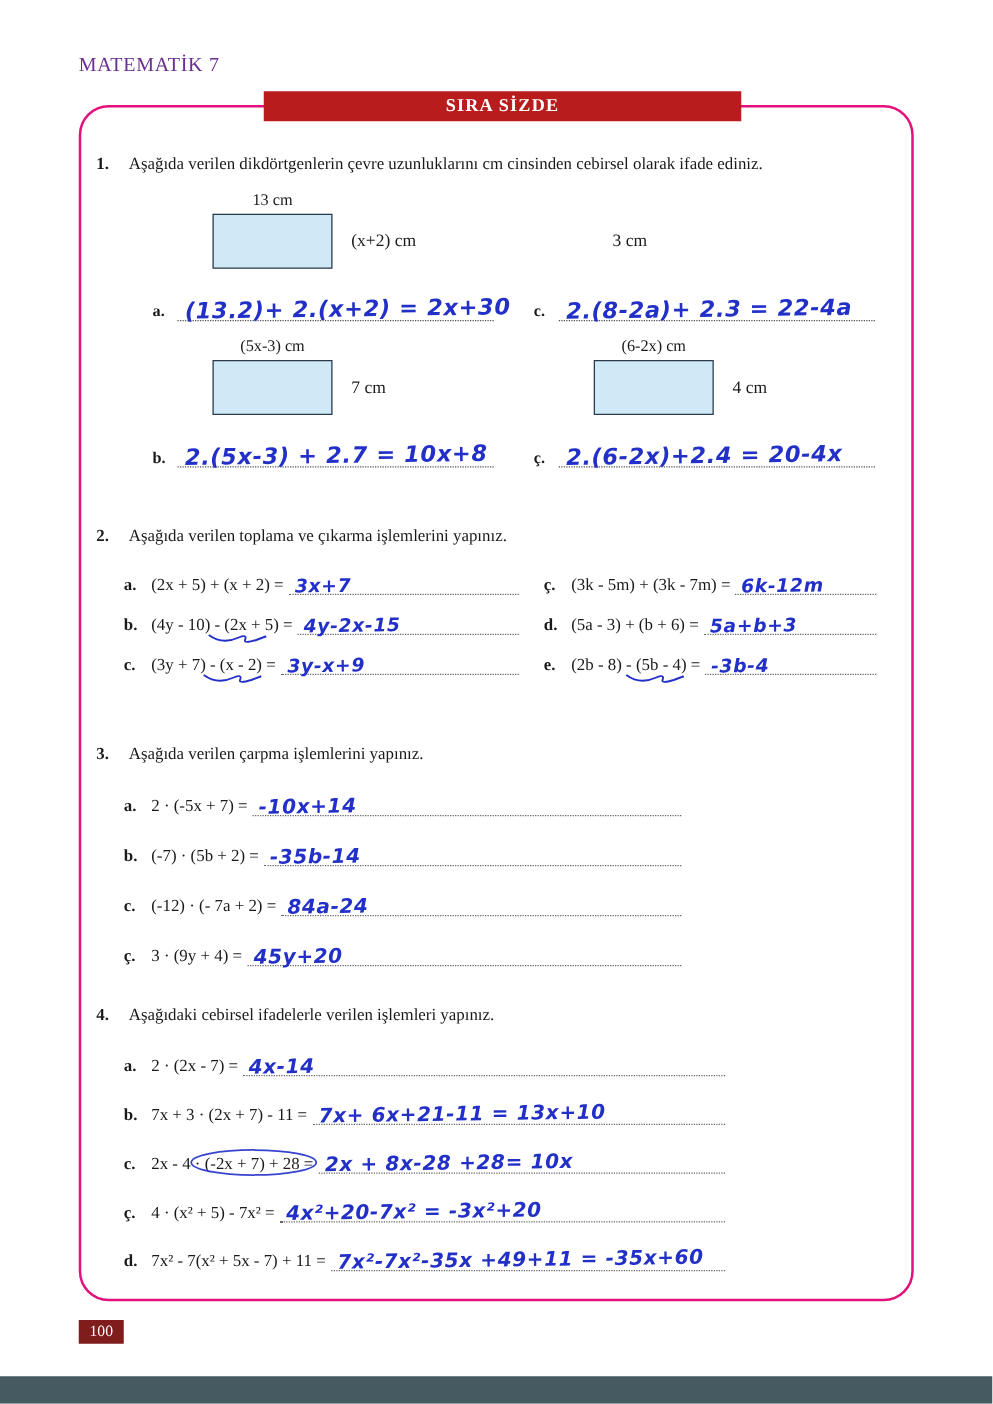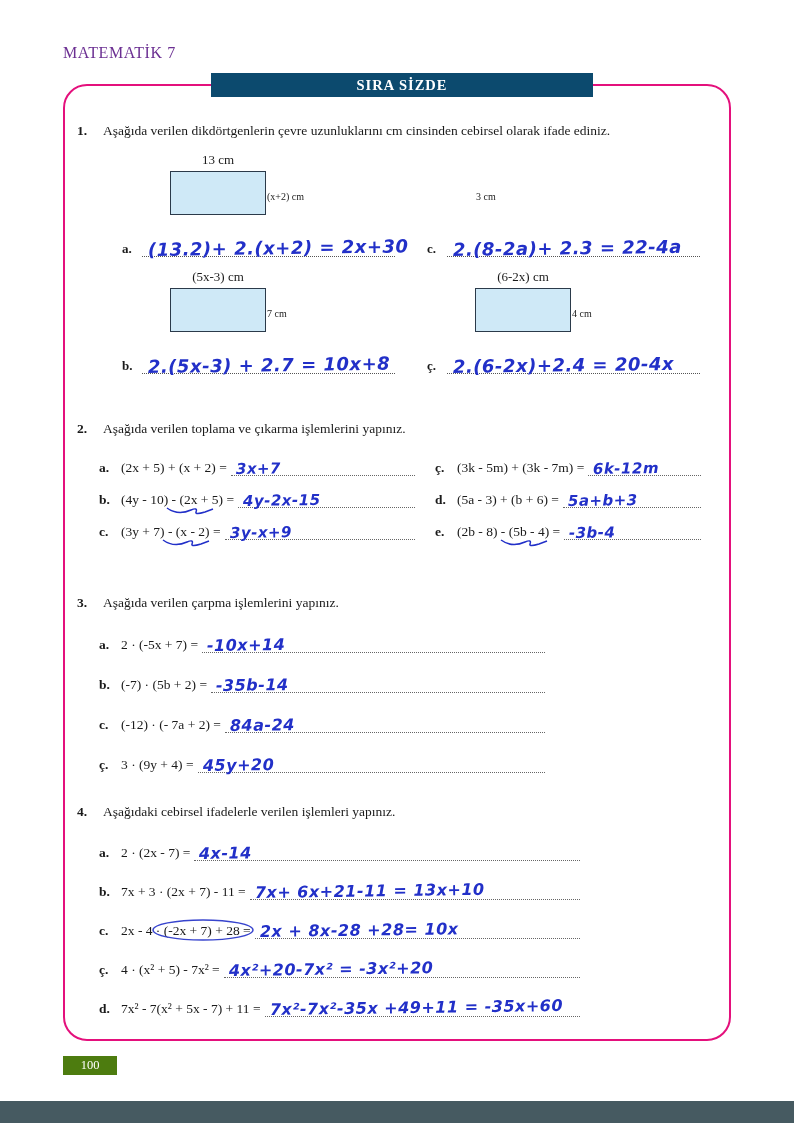--- a/index.html
+++ b/index.html
@@ -2,33 +2,33 @@
 <html><head>
 <meta charset="utf-8">
 <style>
   * { margin:0; padding:0; box-sizing:border-box; }
   html,body { width:794px; height:1123px; }
   body { background:#ffffff; font-family:"Liberation Serif", serif; color:#1a1a1a; position:relative; overflow:hidden; }
 
   .course-title { position:absolute; left:63px; top:44px; color:#6b2f92; font-size:16px; font-weight:normal; letter-spacing:0.6px; }
 
   .frame { position:absolute; left:63px; top:84px; width:668px; height:957px; border:2.5px solid #e4107c; border-radius:24px; background:#fff; }
-  .banner { position:absolute; left:146px; top:-13px; width:382px; height:24px; background:#0c4a6e; color:#fff; font-weight:bold; font-size:14.5px; letter-spacing:1px; display:flex; align-items:center; justify-content:center; }
+  .banner { position:absolute; left:146px; top:-13px; width:382px; height:24px; background:#b91c1c; color:#fff; font-weight:bold; font-size:14.5px; letter-spacing:1px; display:flex; align-items:center; justify-content:center; }
   .frame-content { position:absolute; inset:0; padding:36px 14px 0 10px; }
 
   .q-head { display:flex; gap:8px; font-size:13.5px; line-height:1.35; }
   .q-num { font-weight:bold; min-width:20px; padding-left:2px; }
 
   
   .fig-grid { display:grid; grid-template-columns:305px 305px; margin-left:45px; margin-top:8px; }
   .figure { display:flex; align-items:flex-end; margin-left:50px; margin-top:4px; }
   .figure-inner { display:flex; flex-direction:column; align-items:center; }
   .fig-top { font-size:13px; margin-bottom:3px; white-space:nowrap; }
   .fig-rect { width:96px; height:44px; background:#cfe9f7; border:1.6px solid #2b3a4a; }
-  .fig-side { font-size:10px; margin-left:1px; margin-bottom:13px; white-space:nowrap; }
+  .fig-side { font-size:14px; margin-left:15px; margin-bottom:13px; white-space:nowrap; }
 
   .q1-ans { display:flex; align-items:flex-end; height:30px; margin:12px 0 8px 2px; }
   .q1-ans .letter { font-weight:bold; font-size:13px; width:20px; }
   .ans-slot { position:relative; flex:1; border-bottom:1.8px dotted #555; height:100%; margin-right:30px; }
   .ans-slot .hw { position:absolute; left:6px; bottom:-4px; }
 
   .hw { font-family:"DejaVu Sans", sans-serif; font-style:italic; font-weight:bold; color:#2230c8; letter-spacing:0.5px; white-space:nowrap; display:inline-block; transform:rotate(-0.8deg); transform-origin:left bottom; }
   .hw-lg { font-size:18px; }
   .hw-md { font-size:16px; }
   .hw-sm { font-size:15px; }
@@ -46,21 +46,21 @@
   .q3 { margin-top:54px; }
   .q3-list { margin:16px 0 0 24px; display:flex; flex-direction:column; gap:16px; width:460px; }
 
   .q4 { margin-top:30px; }
   .q4-list { margin:14px 0 0 24px; display:flex; flex-direction:column; gap:13px; width:495px; }
   .q4-list .op-item { height:26px; }
 
   .scribble { position:absolute; bottom:-8px; }
   .loop { position:absolute; top:-5px; opacity:0.9; }
 
-  .page-num { position:absolute; left:63px; top:1056px; width:54px; height:19px; background:#4d7c0f; color:#fff; font-size:12.5px; display:flex; align-items:center; justify-content:center; }
+  .page-num { position:absolute; left:63px; top:1056px; width:36px; height:19px; background:#7f1d1d; color:#fff; font-size:12.5px; display:flex; align-items:center; justify-content:center; }
   .bottom-bar { position:absolute; left:0; top:1101px; width:794px; height:22px; background:#465a61; }
 </style>
 </head>
 <body>
 
 <div class="page-root">
 
   <div class="course-title">MATEMATİK 7</div>
 
   <div class="frame">

